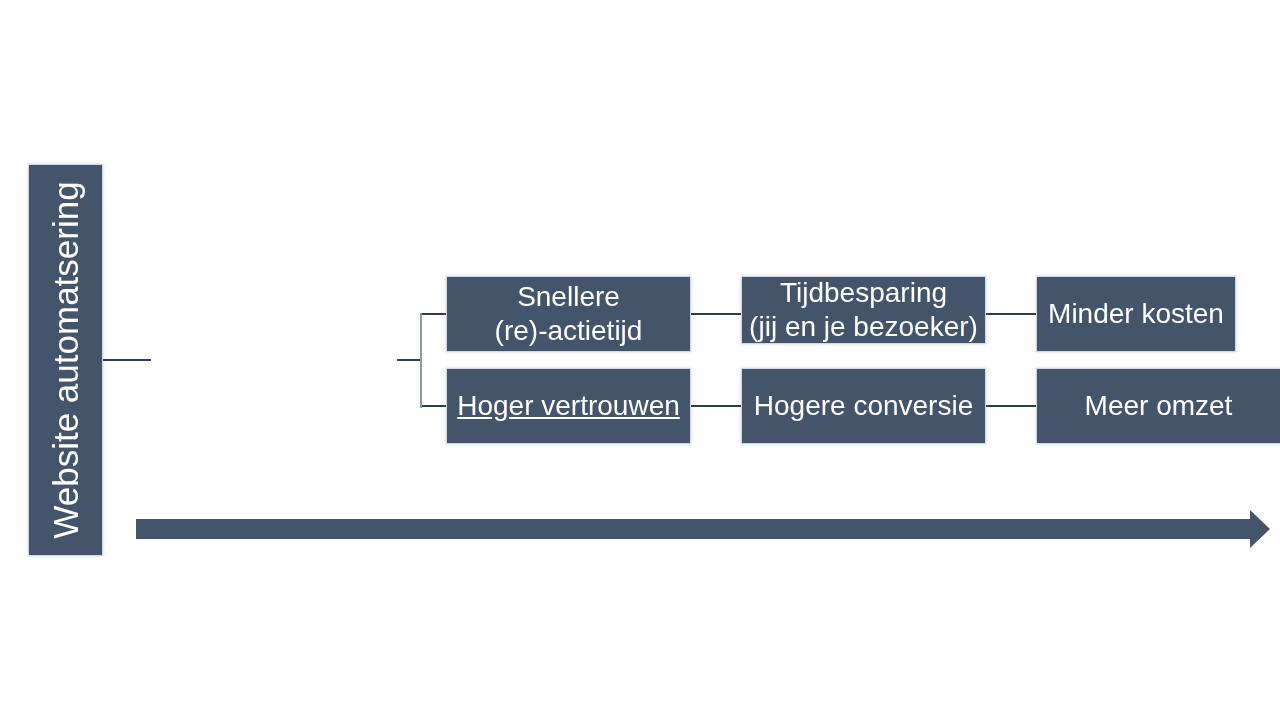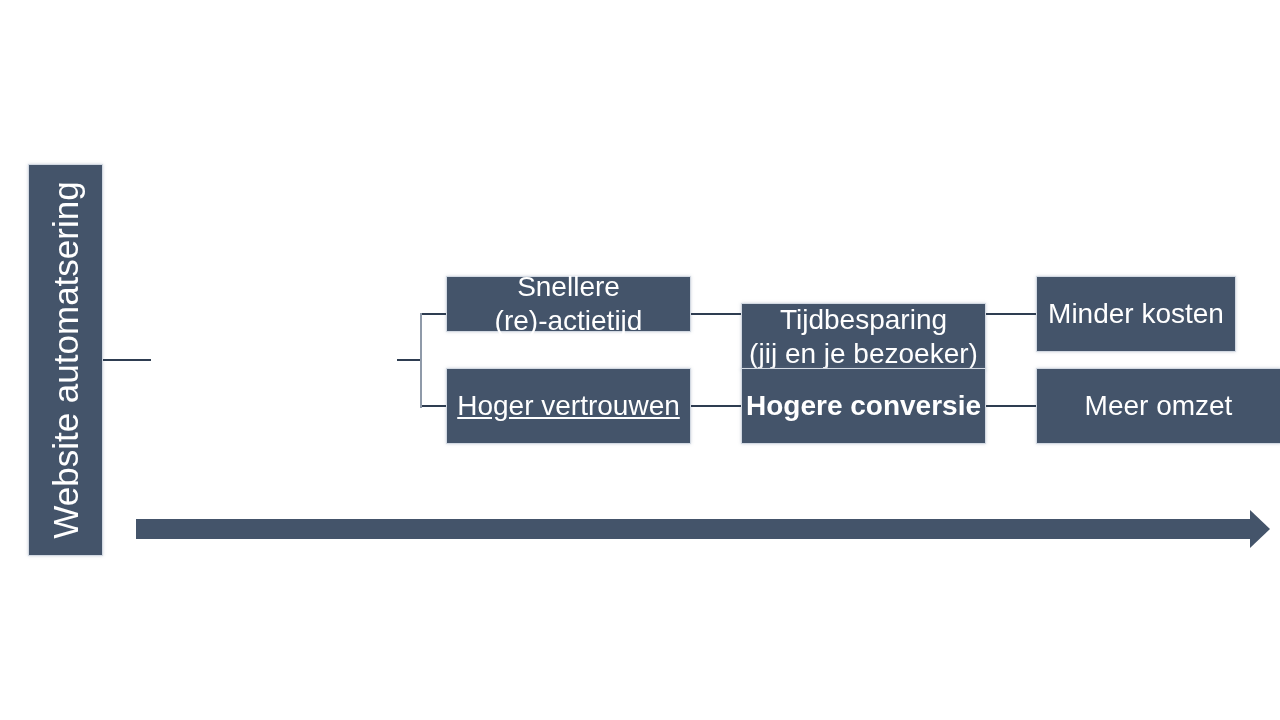--- a/index.html
+++ b/index.html
@@ -63,24 +63,24 @@
   .arrow-head {
     position: absolute;
     left: 1250px; top: 510px;
     width: 0; height: 0;
     border-top: 19px solid transparent;
     border-bottom: 19px solid transparent;
     border-left: 20px solid #44546A;
   }
   
   .n-root  { left: 151px;  top: 323px; width: 246px; height: 74px; }
-  .n-r1c2  { left: 446px;  top: 276px; width: 245px; height: 56px; }
+  .n-r1c2  { left: 446px;  top: 276px; width: 245px; height: 76px; }
   .n-r2c2  { left: 446px;  top: 368px; width: 245px; height: 76px; text-decoration: underline; }
-  .n-r1c3  { left: 741px;  top: 276px; width: 245px; height: 68px; margin-top: 27px; }
-  .n-r2c3  { left: 741px;  top: 368px; width: 245px; height: 76px; font-weight: bold; }
+  .n-r1c3  { left: 741px;  top: 276px; width: 245px; height: 68px; }
+  .n-r2c3  { left: 741px;  top: 368px; width: 245px; height: 76px; }
   .n-r1c4  { left: 1036px; top: 276px; width: 200px; height: 76px; }
   .n-r2c4  { left: 1036px; top: 368px; width: 245px; height: 76px; }
 </style>
 </head>
 <body>
 
 <div id="canvas">
 
   <div class="vtitle">
     <span>Website automatsering</span>

